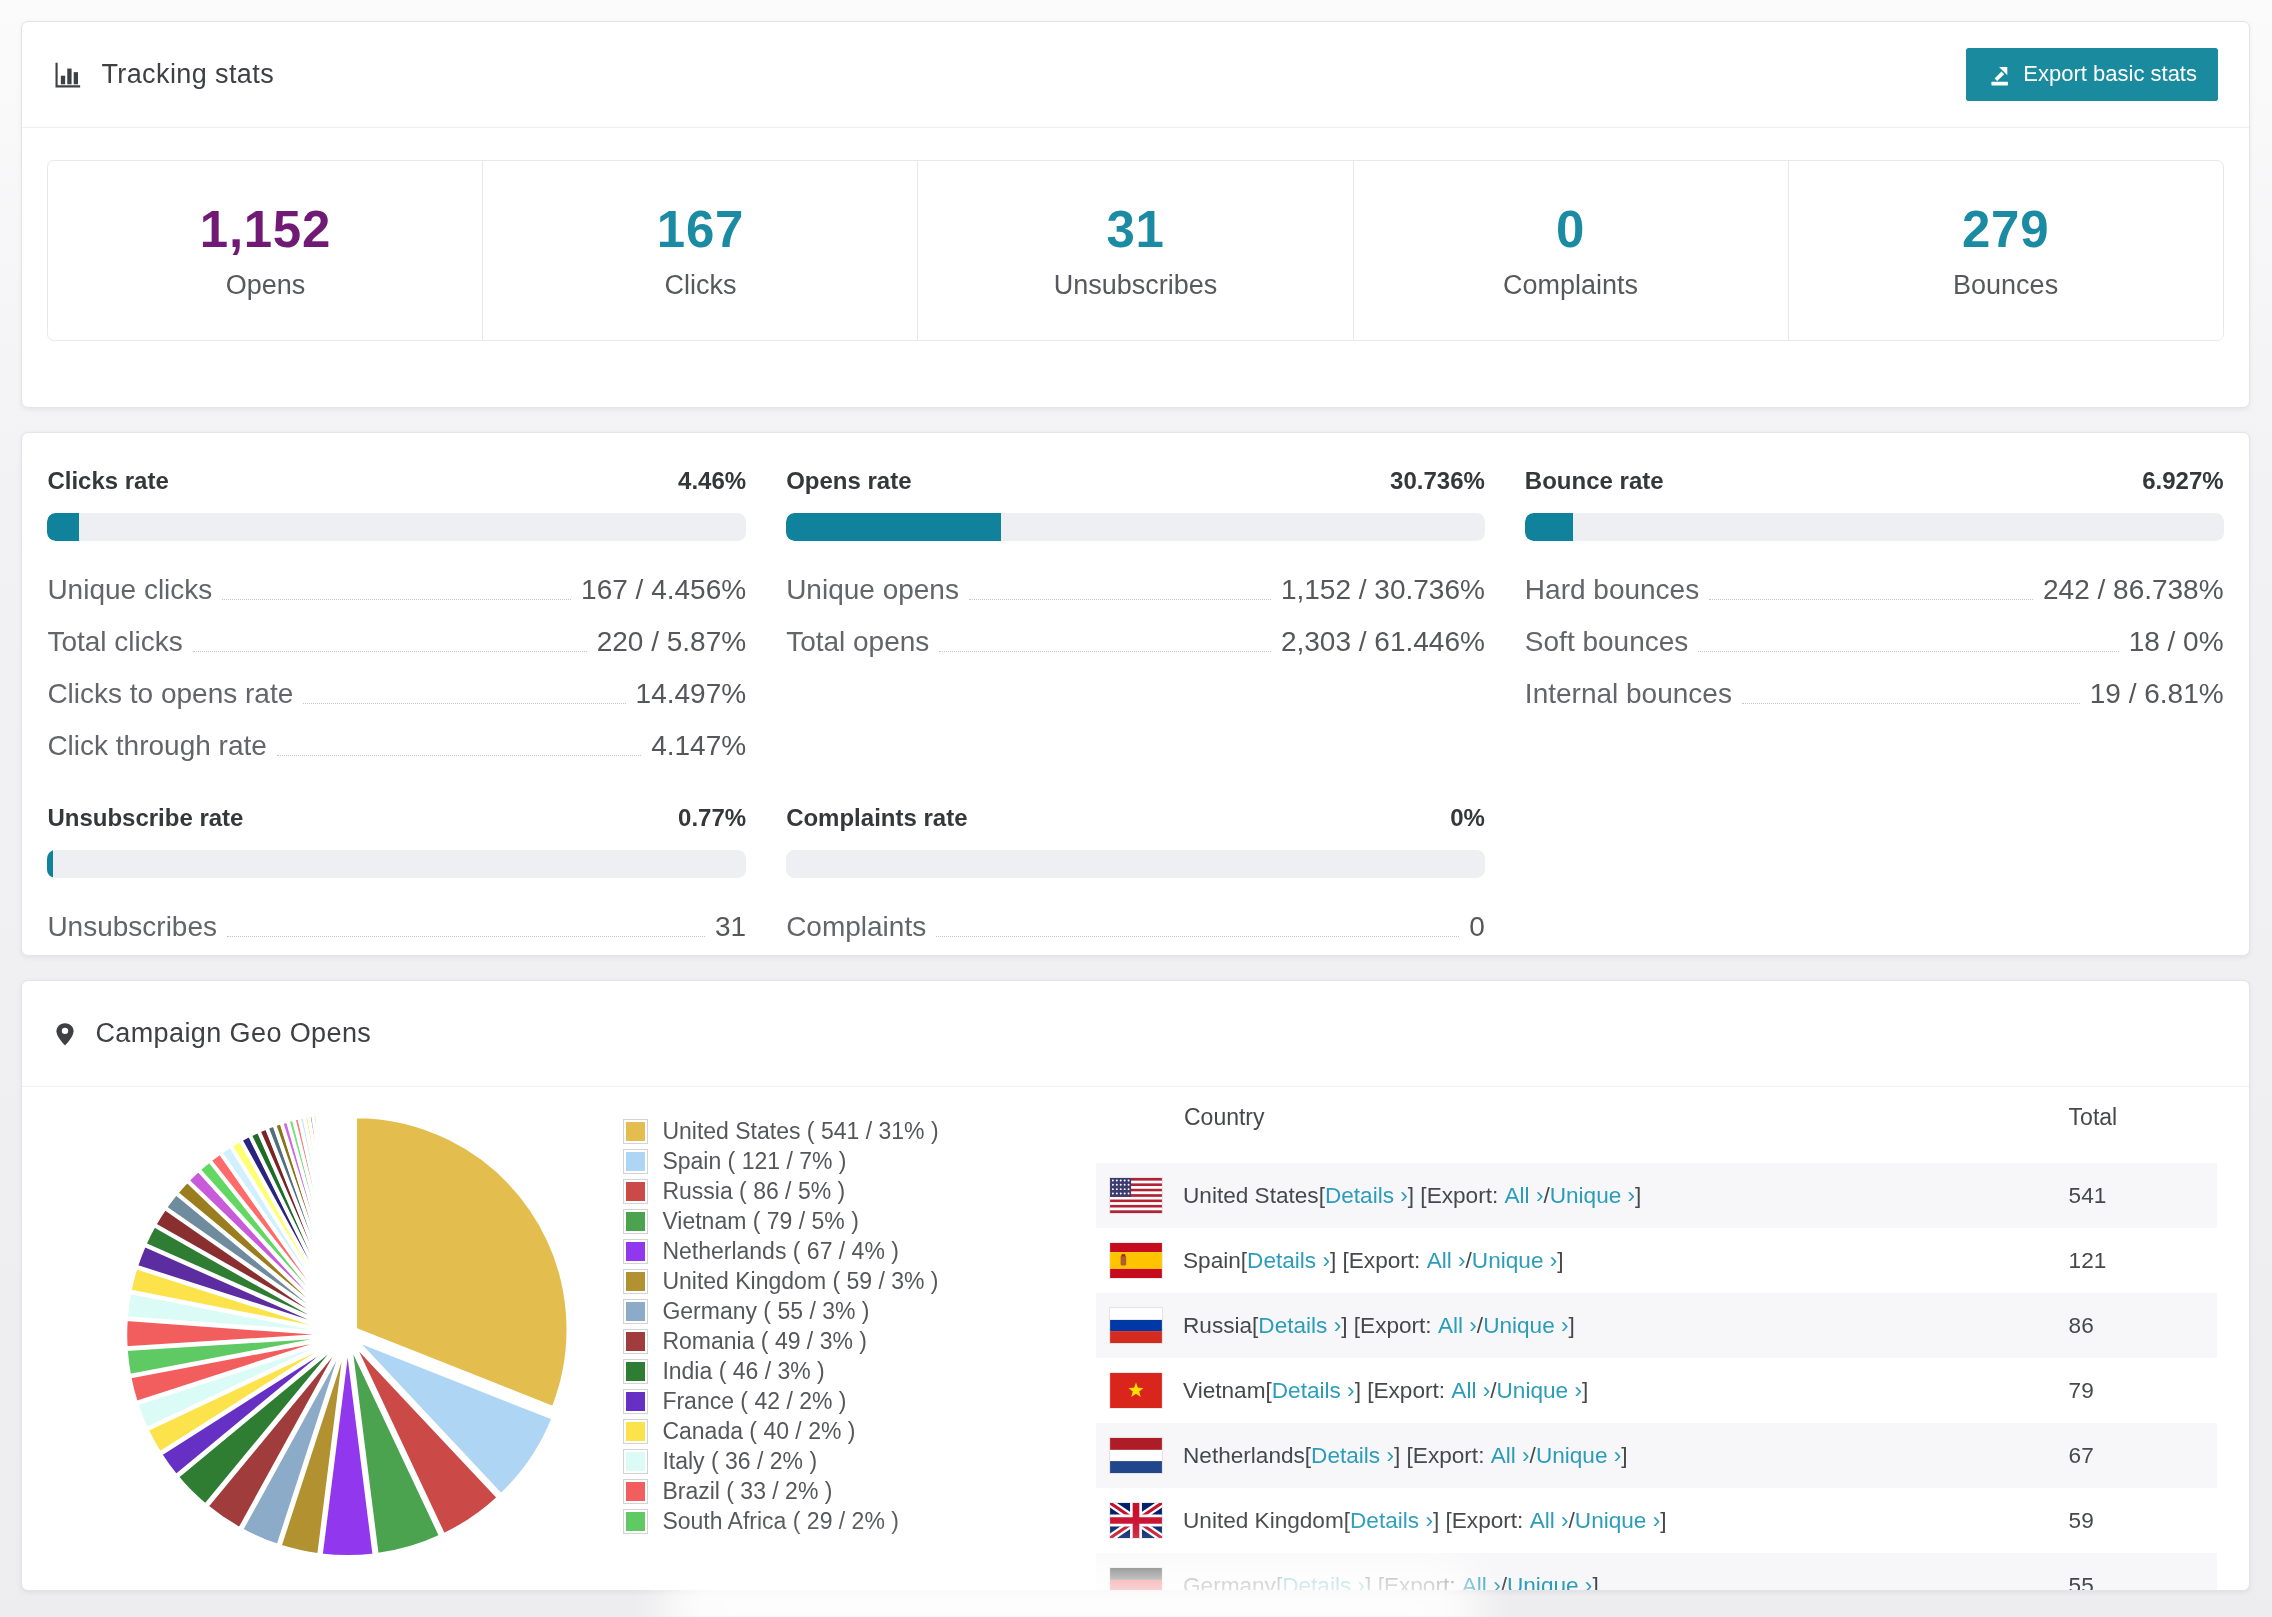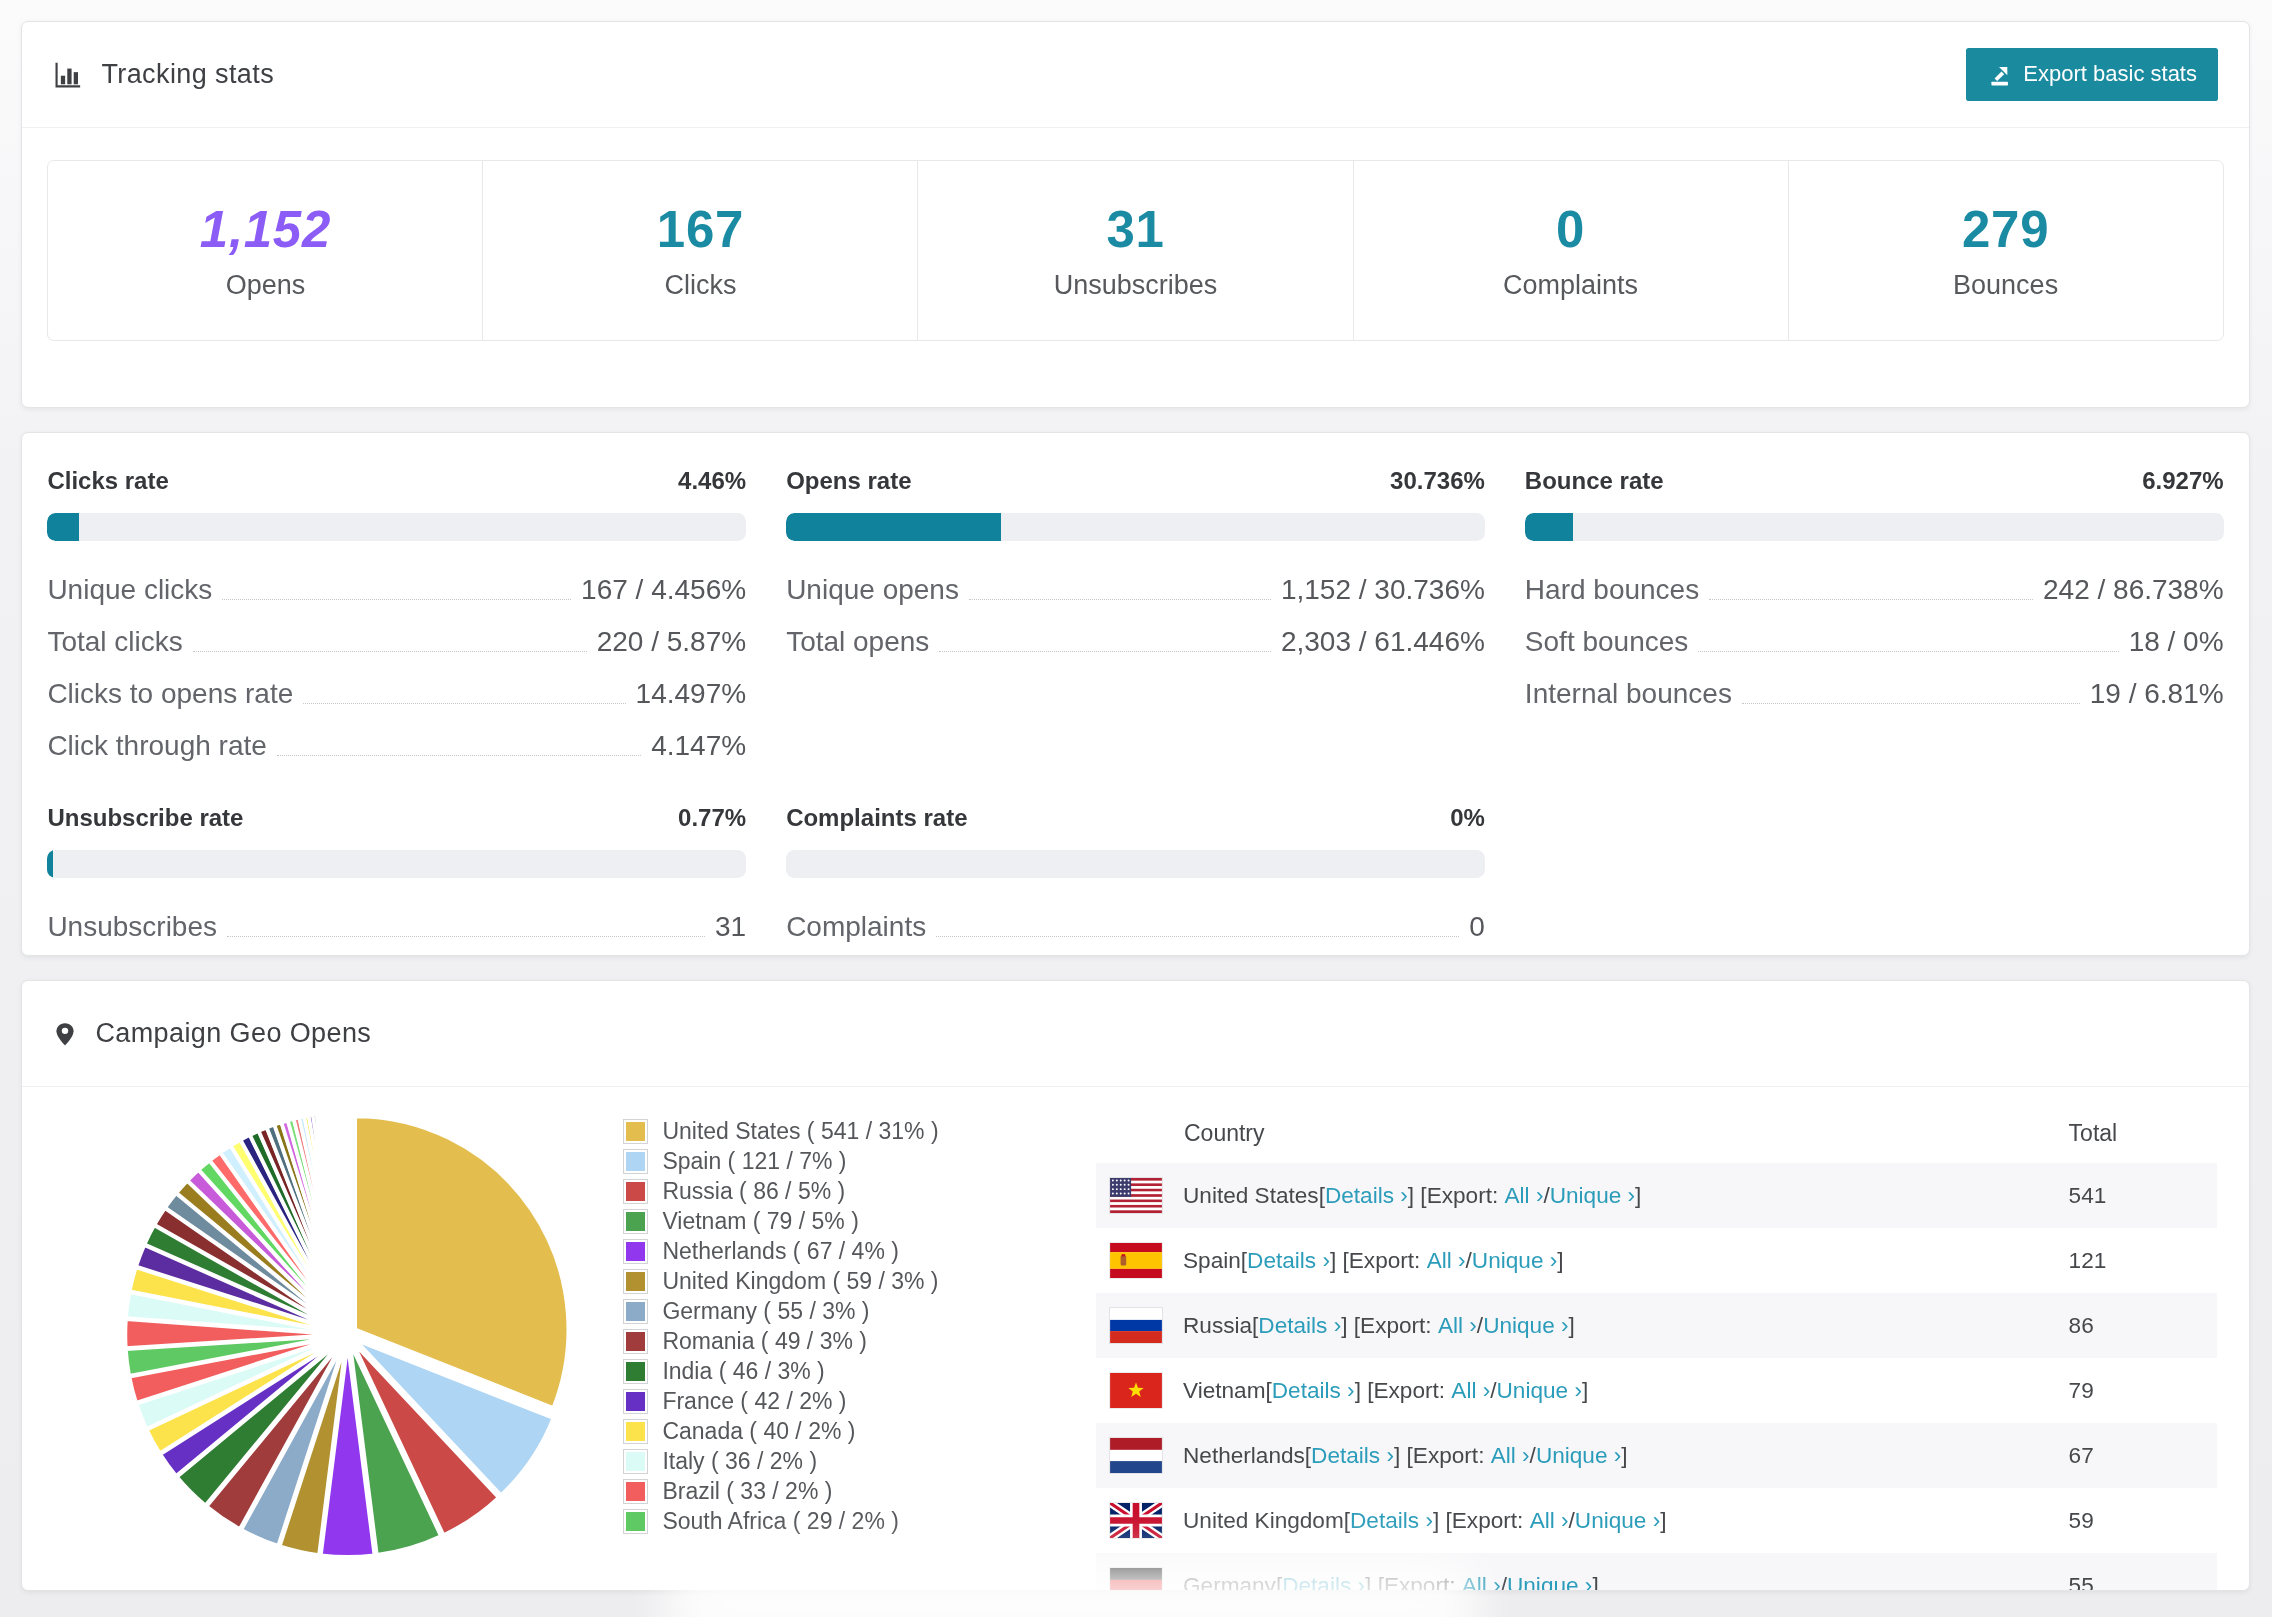--- a/index.html
+++ b/index.html
@@ -60,21 +60,21 @@
   
   .geo-content{display:flex;padding:17px 31px 0 93px;gap:42px;}
   .pie-wrap{width:466px;height:480px;flex:none;display:flex;align-items:flex-start;justify-content:center;}
   .legend{width:431px;flex:none;padding-top:12.7px;}
   .legend-item{display:flex;align-items:center;gap:14px;height:30px;font-size:23px;color:#55575a;cursor:pointer;}
   .legend-swatch{
     width:25.4px;height:25.4px;flex:none;border:1.4px solid #d2d3d5;padding:2.1px;
     box-sizing:border-box;background-clip:content-box !important;
   }
   .geo-table{flex:1;min-width:0;margin-right:1.4px;font-size:22.6px;color:#46484b;}
-  .geo-thead{display:flex;align-items:center;height:59px;padding-left:88px;font-size:23px;}
+  .geo-thead{display:flex;align-items:flex-start;height:59px;padding-left:88px;font-size:23px;}
   .geo-row{display:flex;align-items:center;height:65px;padding:0 0 0 14px;box-sizing:border-box;}
   .geo-row.striped{background:#f7f7f9;}
   .col-country{flex:1;min-width:0;display:flex;align-items:center;white-space:nowrap;}
   .col-total{width:148px;flex:none;}
   .flag{width:52px;height:35px;flex:none;margin-right:21px;outline:0.7px solid rgba(0,0,0,.08);}
   .geo-row a{text-decoration:none;cursor:pointer;}
   .bracket{color:#46484b;}
 
   .smudge{
     position:absolute;left:663px;top:1556px;width:819px;height:99px;
@@ -100,21 +100,21 @@
       <svg viewBox="0 0 40 40">
         <rect x="7" y="31" width="26" height="6" rx="1" fill="#fff"></rect>
         <line x1="14" y1="28" x2="25" y2="17" stroke="#fff" stroke-width="6"></line>
         <polygon points="19,8 32,8 32,21" fill="#fff"></polygon>
       </svg>
       <span>Export basic stats</span>
     </button>
   </div>
   <div class="stats-box">
       <div class="stat-cell">
-        <div class="stat-value" style="color: #8b5cf6; font-style: italic;">1,152</div>
+        <div class="stat-value" style="color: #701a75;">1,152</div>
         <div class="stat-label">Opens</div>
       </div>
       <div class="stat-cell">
         <div class="stat-value" style="color: rgb(27, 139, 163);">167</div>
         <div class="stat-label">Clicks</div>
       </div>
       <div class="stat-cell">
         <div class="stat-value" style="color: rgb(27, 139, 163);">31</div>
         <div class="stat-label">Unsubscribes</div>
       </div>

